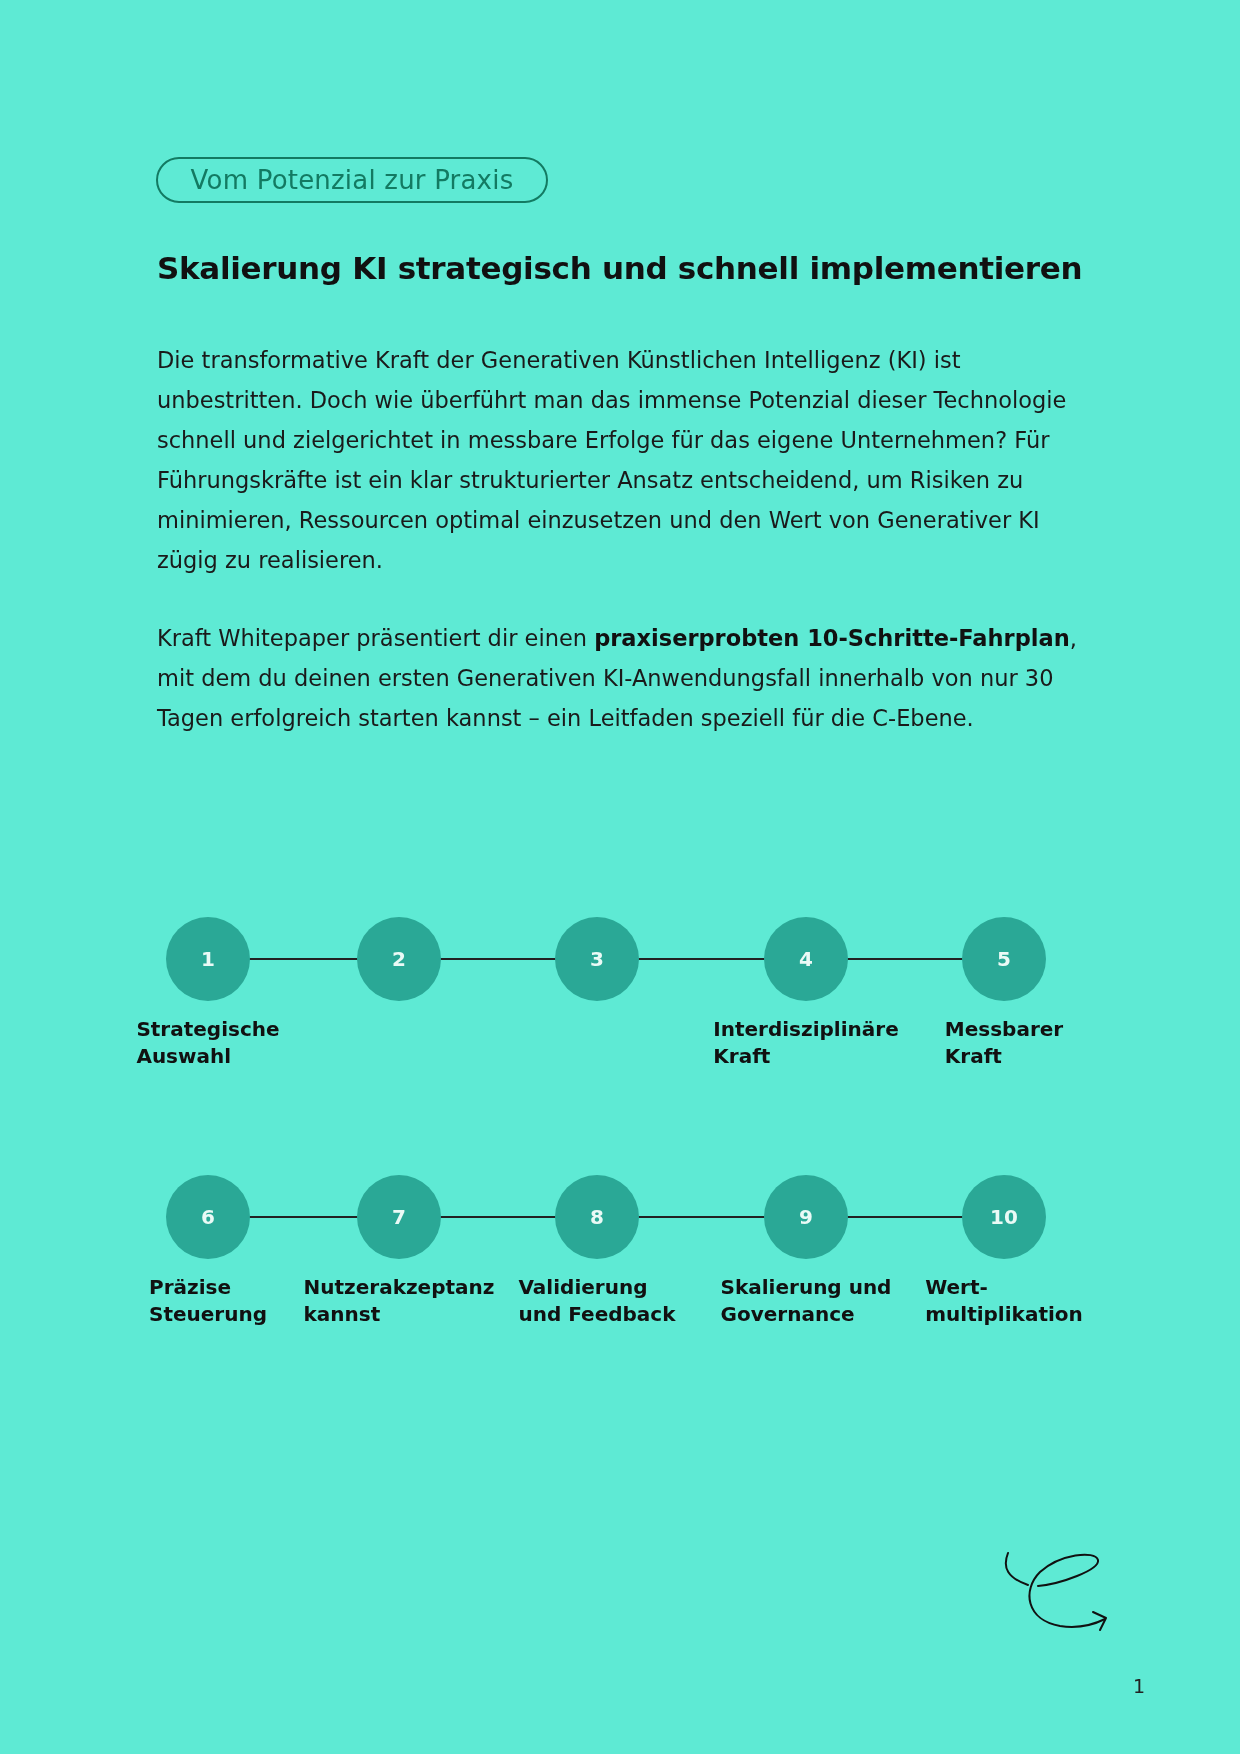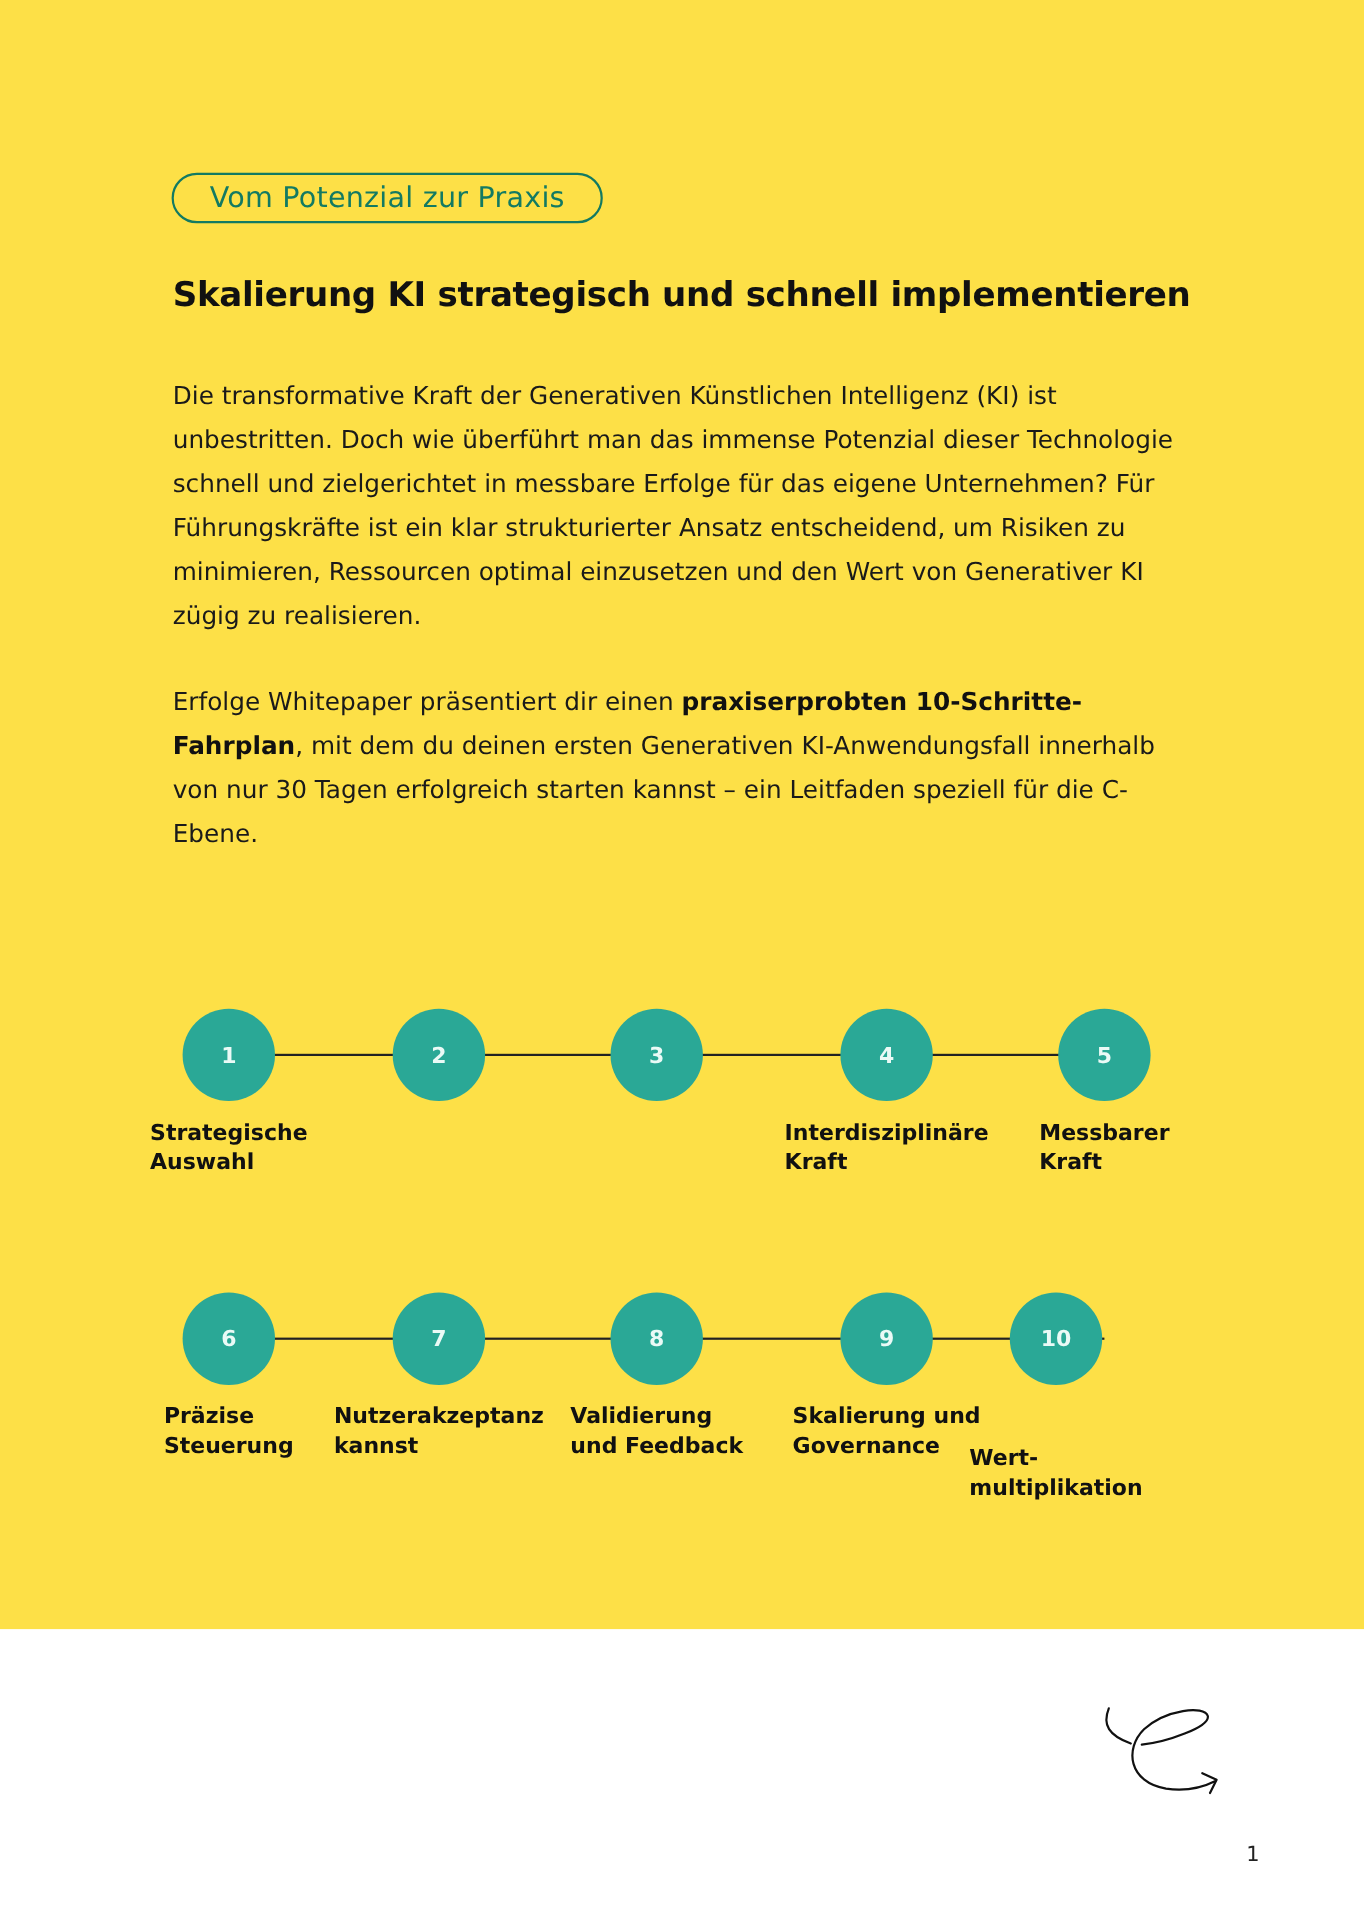--- a/index.html
+++ b/index.html
@@ -1,18 +1,18 @@
 <!DOCTYPE html>
 <html><head>
 <meta charset="utf-8">
 <style>
   html, body { margin: 0; padding: 0; background: #ffffff; }
   body { width: 1240px; height: 1754px; position: relative; overflow: hidden;
          font-family: "Liberation Sans", "DejaVu Sans", sans-serif; color: #111111; }
-  .page { position: absolute; left: 0; top: 0; width: 1240px; height: 1481px; background: #fde047; }
+  .page { position: absolute; left: 0; top: 0; width: 1240px; height: 1754px; background: #5eead4; }
 
   .pill {
     position: absolute; left: 156px; top: 157px; width: 392px; height: 46px;
     box-sizing: border-box; border: 2.5px solid #137a62; border-radius: 24px;
     display: flex; align-items: center; justify-content: center;
     color: #137a62; font-size: 26px; letter-spacing: 0.2px;
     font-family: "DejaVu Sans", sans-serif; font-weight: 400;
   }
   .title {
     position: absolute; left: 157px; top: 250px; width: 960px;
@@ -65,21 +65,21 @@
 
   <div class="pill">
     <span>Vom Potenzial zur Praxis</span>
   </div>
 
   <h1 class="title" style="margin:0;">Skalierung KI strategisch und schnell implementieren</h1>
 
   <p class="para p1" style="margin:0;">Die transformative Kraft der Generativen Künstlichen Intelligenz (KI) ist unbestritten. Doch wie überführt man das immense Potenzial dieser Technologie schnell und zielgerichtet in messbare Erfolge für das eigene Unternehmen? Für Führungskräfte ist ein klar strukturierter Ansatz entscheidend, um Risiken zu minimieren, Ressourcen optimal einzusetzen und den Wert von Generativer KI zügig zu realisieren.</p>
 
   <p class="para p2" style="margin:0;">
-    <span>Erfolge Whitepaper präsentiert dir einen </span><b>praxiserprobten 10-Schritte-Fahrplan</b><span>, mit dem du deinen ersten Generativen KI-Anwendungsfall innerhalb von nur 30 Tagen erfolgreich starten kannst – ein Leitfaden speziell für die C-Ebene.</span>
+    <span>Kraft Whitepaper präsentiert dir einen </span><b>praxiserprobten 10-Schritte-Fahrplan</b><span>, mit dem du deinen ersten Generativen KI-Anwendungsfall innerhalb von nur 30 Tagen erfolgreich starten kannst – ein Leitfaden speziell für die C-Ebene.</span>
   </p>
 
   <div class="steps-row row1">
     <div class="connector" style="left:208px; width:796px;"></div>
 
     <div class="step" style="left:208px;">
       <div class="circle">1</div>
       <div class="step-label">
         <span>Strategische</span>
         <span>Auswahl</span>
@@ -131,21 +131,21 @@
         <span>und Feedback</span>
       </div>
     </div>
     <div class="step" style="left:806px;">
       <div class="circle">9</div>
       <div class="step-label">
         <span>Skalierung und</span>
         <span>Governance</span>
       </div>
     </div>
-    <div class="step" style="left:960px;gap:38px;">
+    <div class="step" style="left:1004px;">
       <div class="circle">10</div>
       <div class="step-label">
         <span>Wert-</span>
         <span>multiplikation</span>
       </div>
     </div>
   </div>
 
   <svg class="signature" viewBox="0 0 115 88">
     <path d="M8 3 C 2 18, 8 28, 28 35" fill="none" stroke="#111" stroke-width="2" stroke-linecap="round"></path>

